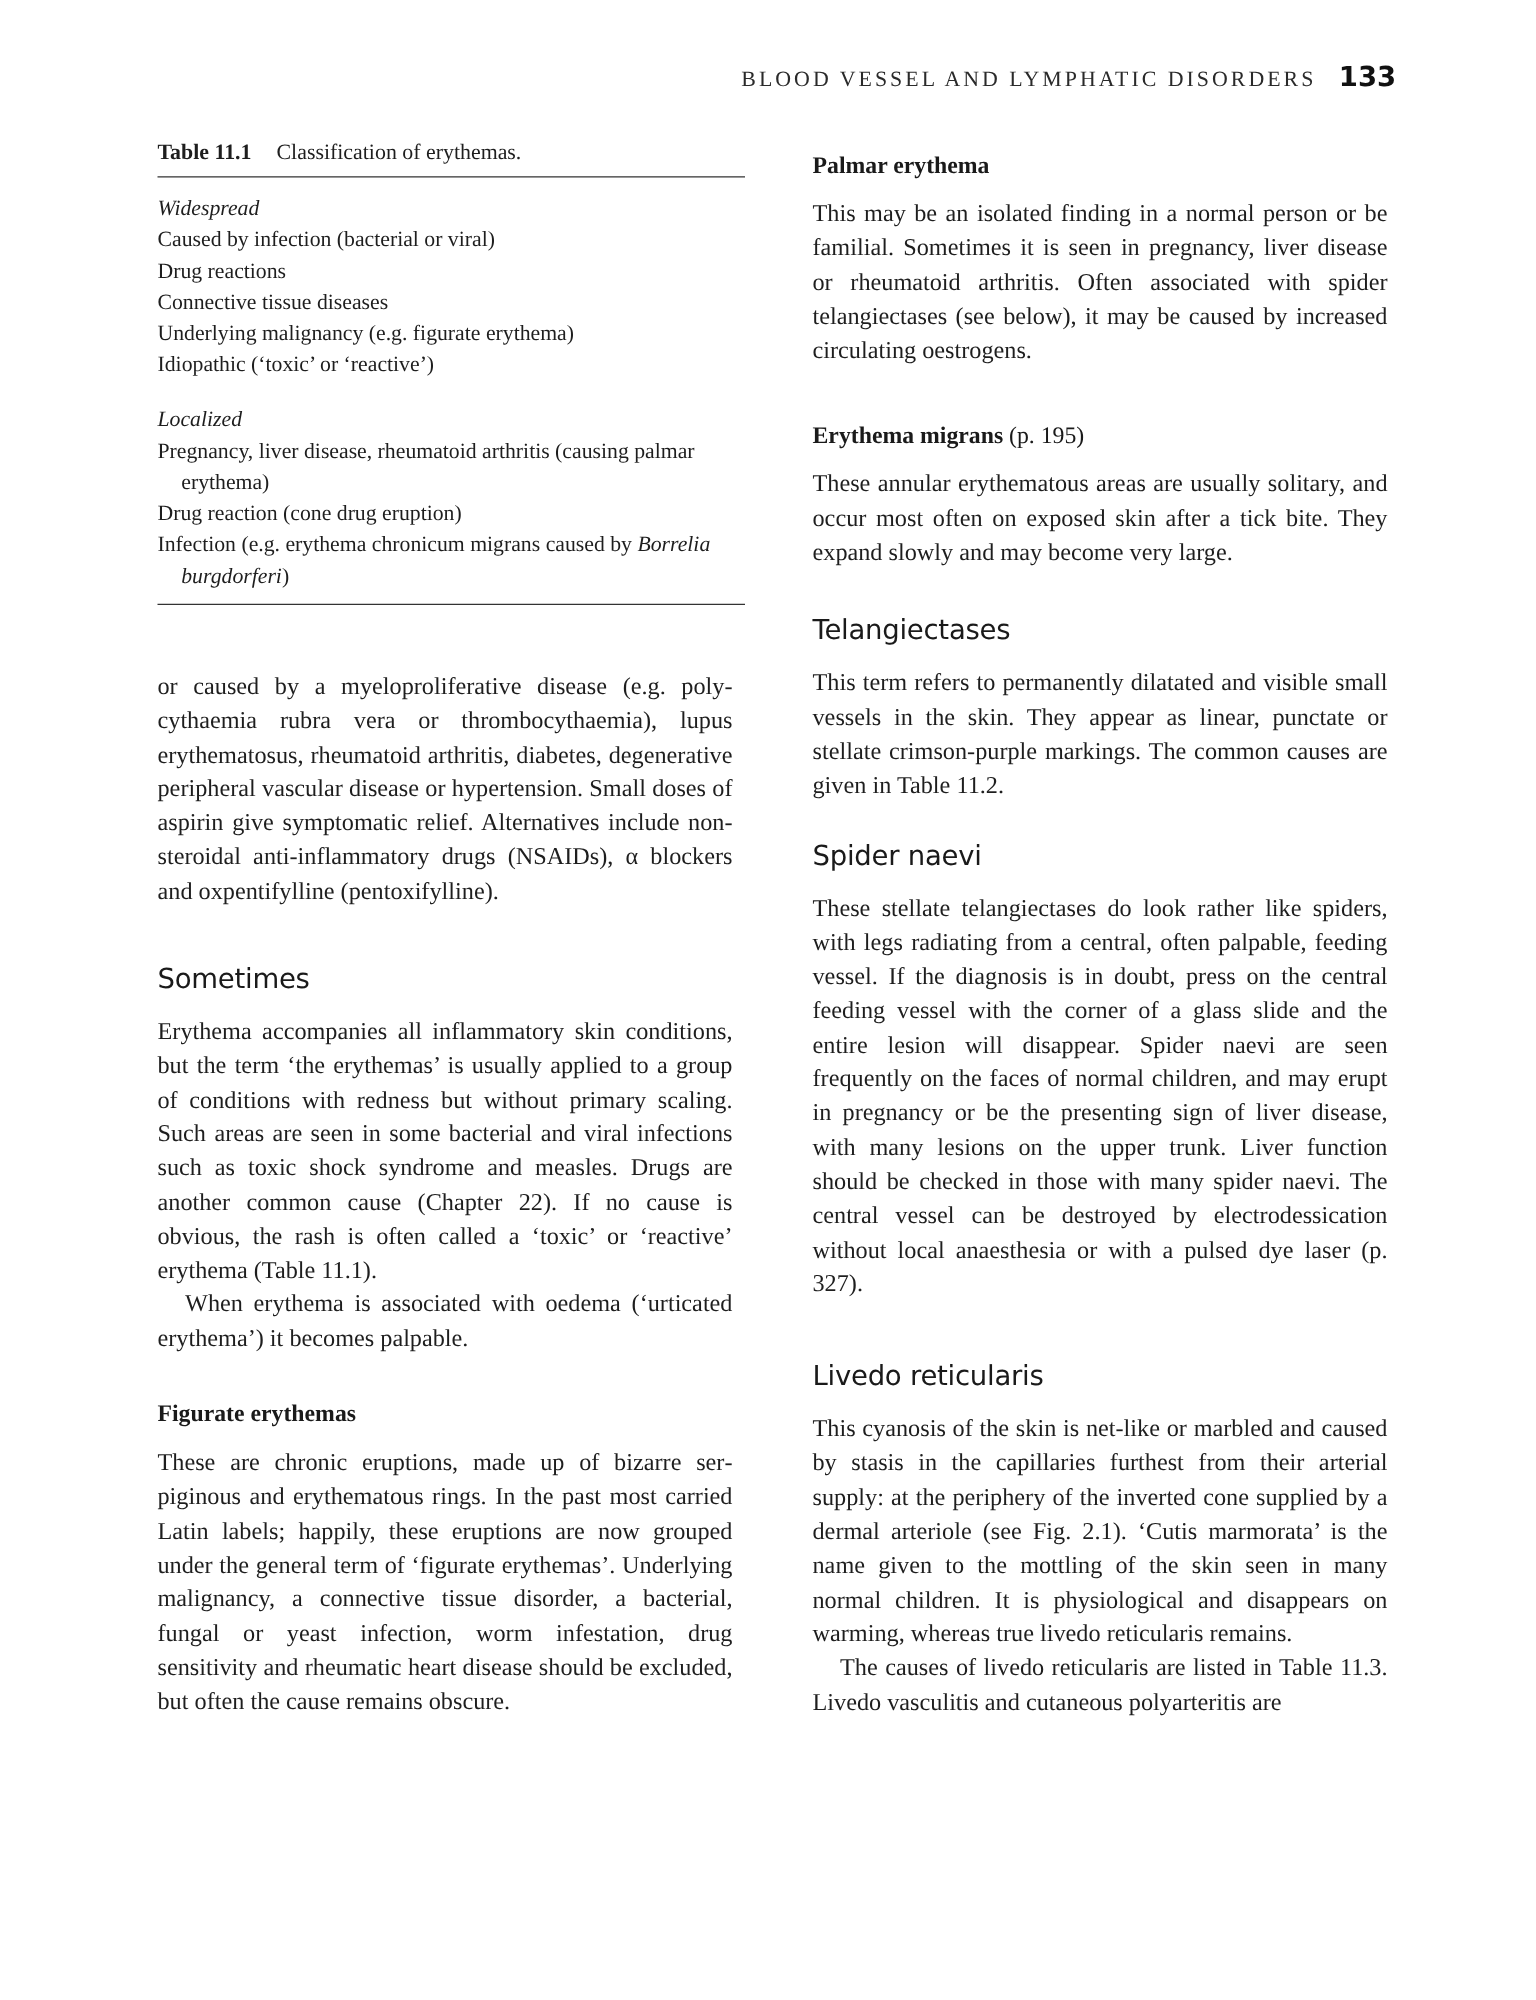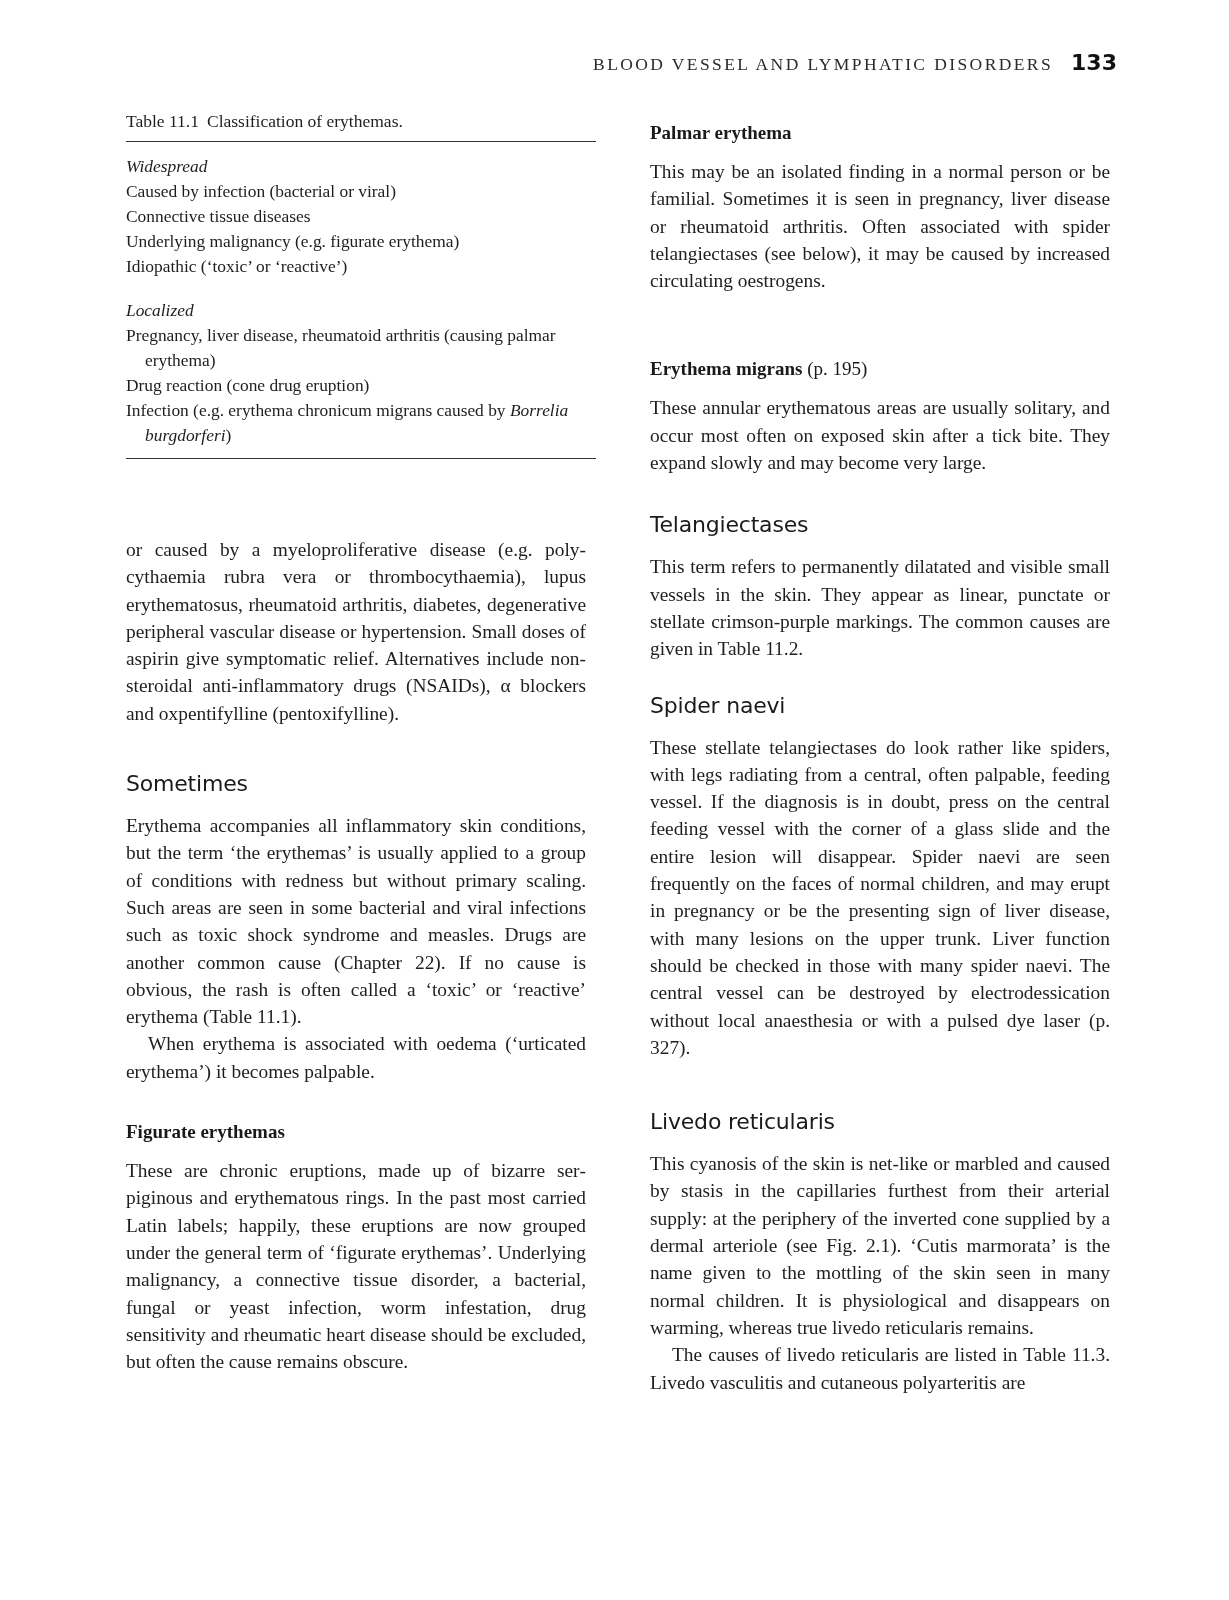--- a/index.html
+++ b/index.html
@@ -26,21 +26,21 @@
 
     .body-text {
       font-size: 19.4px; line-height: 27.3px; text-align: justify;
       margin: 0; hyphens: manual;
     }
     .indent { text-indent: 22px; }
 
     
     .table-block { position: absolute; left: 126px; top: 110px; width: 470px; }
     .table-caption { font-size: 17.5px; margin: 0 0 9px 0; line-height: 22px; }
-    .table-caption b { font-weight: normal; margin-right: 8px; }
+    .table-caption b { font-weight: bold; margin-right: 20px; }
     .table-rule { border: 0; border-top: 1.5px solid #333; margin: 0; }
     .table-group { margin: 12px 0 0 0; font-size: 17.4px; line-height: 25px; }
     .table-group + .table-group { margin-top: 19px; }
     .group-title { font-style: italic; }
     .t-item { padding-left: 19px; text-indent: -19px; }
     .table-end { margin-top: 10px; }
 
     .heading-sans {
       font-family: "DejaVu Sans", "Liberation Sans", sans-serif;
       font-size: 22px; font-weight: normal; margin: 0; color: #1a1a1a;
@@ -60,20 +60,21 @@
 </div>
 
 <div class="table-block">
   <p class="table-caption">
     <b>Table 11.1</b><span>Classification of erythemas.</span>
   </p>
   <hr class="table-rule">
   <div class="table-group">
     <div class="group-title">Widespread</div>
     <div class="t-item">Caused by infection (bacterial or viral)</div>
+    <div class="t-item">Drug reactions</div>
     <div class="t-item">Connective tissue diseases</div>
     <div class="t-item">Underlying malignancy (e.g. figurate erythema)</div>
     <div class="t-item">Idiopathic (‘toxic’ or ‘reactive’)</div>
   </div>
   <div class="table-group">
     <div class="group-title">Localized</div>
     <div class="t-item">Pregnancy, liver disease, rheumatoid arthritis (causing palmar erythema)</div>
     <div class="t-item">Drug reaction (cone drug eruption)</div>
     <div class="t-item"><span>Infection (e.g. erythema chronicum migrans caused by</span> <i>Borrelia burgdorferi</i><span>)</span></div>
   </div>
@@ -88,21 +89,21 @@
   <p class="body-text indent">When erythema is associated with oedema (‘urticated erythema’) it becomes palpable.</p>
 
   <h3 class="heading-bold" style="margin-top:36px;">Figurate erythemas</h3>
   <p class="body-text" style="margin-top:14px;">These are chronic eruptions, made up of bizarre ser­piginous and erythematous rings. In the past most carried Latin labels; happily, these eruptions are now grouped under the general term of ‘figurate erythemas’. Underlying malignancy, a connective tissue disorder, a bacterial, fungal or yeast infection, worm infestation, drug sensitivity and rheumatic heart disease should be excluded, but often the cause remains obscure.</p>
 </div>
 
 <div class="col col-right" style="top:122px;">
   <h3 class="heading-bold">Palmar erythema</h3>
   <p class="body-text" style="margin-top:14px;">This may be an isolated finding in a normal person or be familial. Sometimes it is seen in pregnancy, liver disease or rheumatoid arthritis. Often associated with spider telangiectases (see below), it may be caused by increased circulating oestrogens.</p>
 
-  <h3 class="heading-bold" style="margin-top:64px;"><span>Erythema migrans</span> <span class="ref">(p. 195)</span></h3>
+  <h3 class="heading-bold" style="margin-top:44px;"><span>Erythema migrans</span> <span class="ref">(p. 195)</span></h3>
   <p class="body-text" style="margin-top:14px;">These annular erythematous areas are usually solitary, and occur most often on exposed skin after a tick bite. They expand slowly and may become very large.</p>
 
   <h2 class="heading-sans" style="margin-top:36px;">Telangiectases</h2>
   <p class="body-text" style="margin-top:16px;">This term refers to permanently dilatated and visible small vessels in the skin. They appear as linear, punctate or stellate crimson-purple markings. The common causes are given in Table 11.2.</p>
 
   <h2 class="heading-sans" style="margin-top:30px;">Spider naevi</h2>
   <p class="body-text" style="margin-top:16px;">These stellate telangiectases do look rather like spiders, with legs radiating from a central, often palpable, feeding vessel. If the diagnosis is in doubt, press on the central feeding vessel with the corner of a glass slide and the entire lesion will disappear. Spider naevi are seen frequently on the faces of normal children, and may erupt in pregnancy or be the presenting sign of liver disease, with many lesions on the upper trunk. Liver function should be checked in those with many spider naevi. The central vessel can be destroyed by electrodessication without local anaesthesia or with a pulsed dye laser (p. 327).</p>
 
   <h2 class="heading-sans" style="margin-top:48px;">Livedo reticularis</h2>
   <p class="body-text" style="margin-top:16px;">This cyanosis of the skin is net-like or marbled and caused by stasis in the capillaries furthest from their arterial supply: at the periphery of the inverted cone supplied by a dermal arteriole (see Fig. 2.1). ‘Cutis marmorata’ is the name given to the mottling of the skin seen in many normal children. It is physiological and disappears on warming, whereas true livedo reticularis remains.</p>

